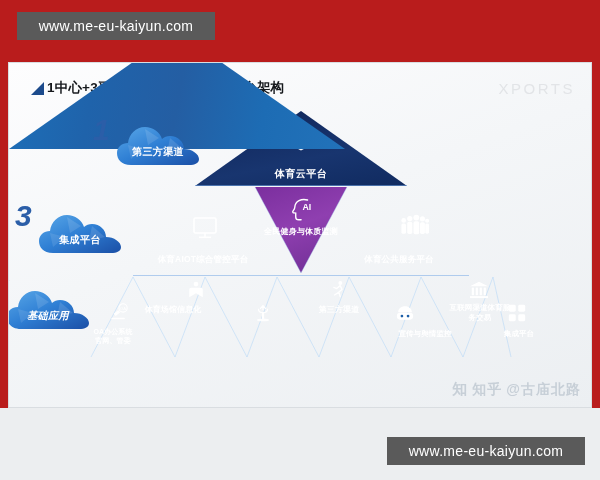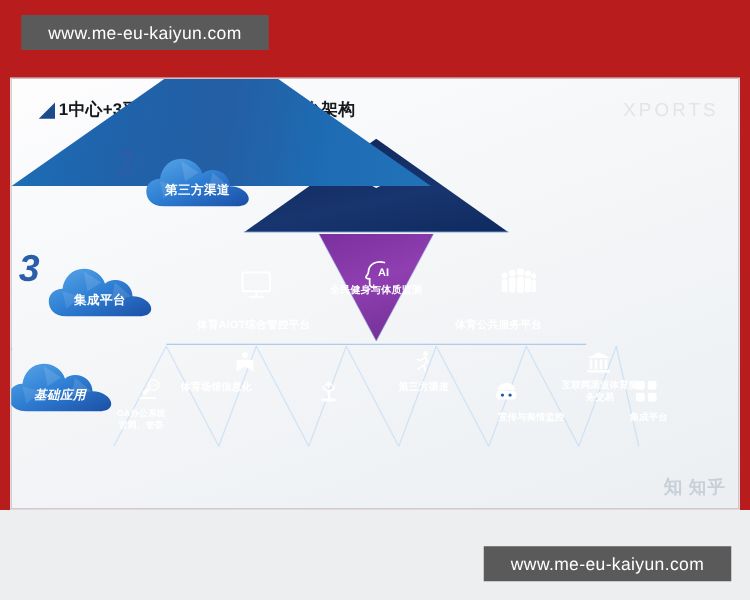--- a/index.html
+++ b/index.html
@@ -146,21 +146,21 @@
     text-align: center;
     letter-spacing: 0.2px;
     white-space: nowrap;
   }
   #t2-left-label   { left: 128px; top: 191px; width: 132px; }
   #t2-center-label { left: 246px; top: 163px; width: 92px;  font-size: 8px;}
   #t2-right-label  { left: 324px; top: 191px; width: 132px; }
 
   .tier2-icon { position: absolute; }
   #t2-left-icon   { left: 183px; top: 152px; width: 26px; height: 26px; }
-  #t2-center-icon { left: 281px; top: 144px; width: 24px; height: 26px; }
+  #t2-center-icon { left: 281px; top: 134px; width: 24px; height: 26px; }
   #t2-right-icon  { left: 390px; top: 150px; width: 30px; height: 26px; }
 
   
   #tier3-band {
     left: 40px; top: 214px;
     width: 504px; height: 80px;
     clip-path: polygon(16.7% 0%, 83.3% 0%, 100% 100%, 0% 100%);
     background: linear-gradient(95deg,#1d5fa8 0%, #1b4e91 18%, #1f6ab2 36%, #174а8c 52%, #1d63ac 70%, #1b5299 86%, #2070b8 100%);
   }
   .t3-cell-label {
@@ -253,20 +253,21 @@
 
       <div class="tri-up" id="tier1-full"></div>
 
       <div id="tier1-icon">
         <svg viewBox="0 0 24 24" width="22" height="22">
           <polygon points="12,3 22,8 12,13 2,8" fill="#ffffff"></polygon>
           <polygon points="12,11.2 22,16.2 12,21.2 2,16.2" fill="#ffffff" opacity=".95"></polygon>
           <polygon points="12,7.2 22,12.2 12,17.2 2,12.2" fill="#12305f" opacity=".35"></polygon>
         </svg>
       </div>
+      <div id="tier1-label">体育云平台</div>
 
       <div class="tier-divider" style="left:186px; top:122px; width:212px;"></div>
 
       <div id="tier2-band"></div>
       <div class="tri-down" id="tier2-center"></div>
 
       <svg style="position:absolute;left:124px;top:124px;width:336px;height:86px;overflow:visible;">
         <line x1="122" y1="0" x2="168" y2="86" stroke="rgba(170,210,245,.4)" stroke-width="1"></line>
         <line x1="214" y1="0" x2="168" y2="86" stroke="rgba(170,210,245,.4)" stroke-width="1"></line>
       </svg>
@@ -455,17 +456,18 @@
           </svg>
         </div>
         <div class="cloud-text" style="top:22px;font-style:italic;">基础应用</div>
       </div>
 
     </div>
 
     <div id="zhihu">
       <span id="zhihu-logo">知</span>
       <span>知乎</span>
+      <span>@古庙北路</span>
     </div>
 
   </div>
 
 </div>
 
 </body></html>

